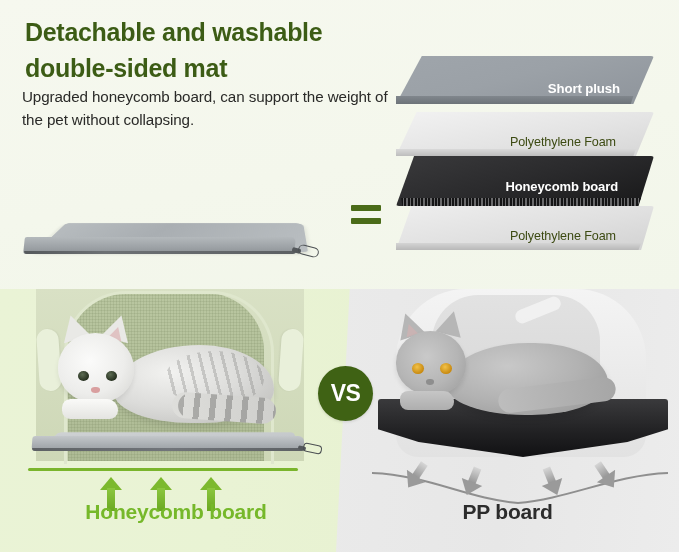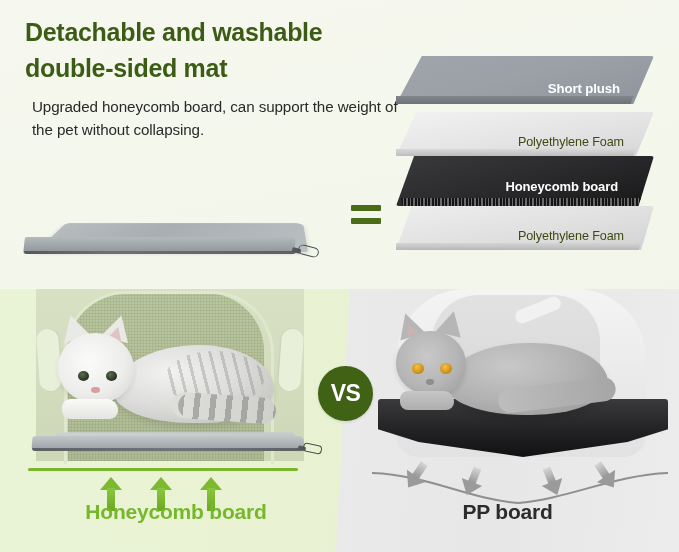--- a/index.html
+++ b/index.html
@@ -24,22 +24,22 @@
     color:#3c5c15;line-height:1.28;white-space:nowrap;
     padding:0 3px;
   }
   .headline-line::before{
     content:"";position:absolute;left:0;right:0;bottom:1px;height:10px;
     background:#e4eecb;z-index:-1;border-radius:1px;
   }
   #headline-2{margin-top:4px;}
 
   #subtitle{
-    position:absolute;left:22px;top:96px;width:372px;
-    font-size:15.2px;color:#2a2a28;line-height:1.5;letter-spacing:-.1px;margin-left:10px;
+    position:absolute;left:22px;top:86px;width:372px;
+    font-size:15.2px;color:#2a2a28;line-height:1.5;letter-spacing:-.1px;
   }
 
   
   #mat-wrap{position:absolute;left:8px;top:182px;width:340px;height:100px;}
   #mat-top{
     position:absolute;left:28px;top:8px;width:272px;height:62px;
     background:linear-gradient(120deg,#b7bcbf 0%,#a9aeb2 40%,#b9bec1 100%);
     transform:perspective(360px) rotateX(58deg) skewX(-13deg);
     transform-origin:50% 100%;
     border-radius:4px 8px 4px 4px;
@@ -78,21 +78,21 @@
   #equals span.e2{top:13px;}
 
   
   #layers{position:absolute;left:396px;top:56px;width:276px;height:226px;}
   .layer{position:absolute;left:0;width:258px;}
   .slab{
     position:absolute;left:0;top:0;width:100%;height:100%;
     border-radius:3px;
   }
   .layer .lbl{
-    position:absolute;right:30px;bottom:5px;
+    position:absolute;right:38px;bottom:5px;
     font-size:12.4px;font-weight:bold;white-space:nowrap;
     letter-spacing:-.1px;z-index:4;
   }
 
   
   #layer1{top:0;height:48px;}
   #layer1 .slab{
     background:linear-gradient(165deg,#9fa5ab 0%,#9ba1a7 45%,#8e949b 100%);
     clip-path:polygon(10% 0%,100% 0%,92% 100%,0% 100%);
     box-shadow:0 4px 7px rgba(0,0,0,.13);

